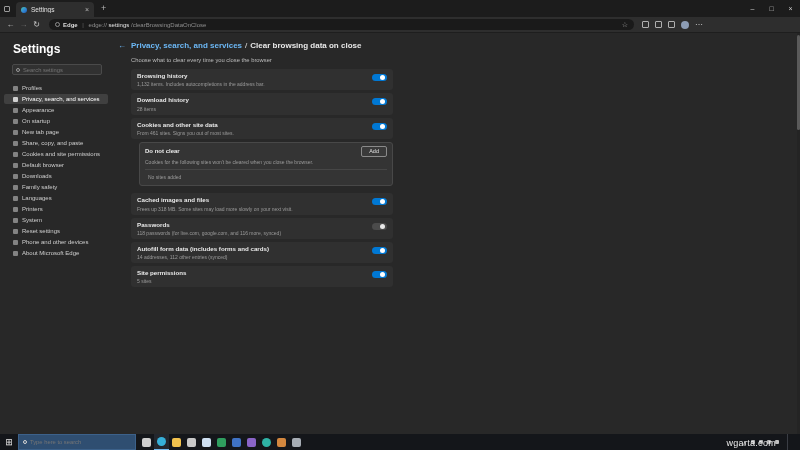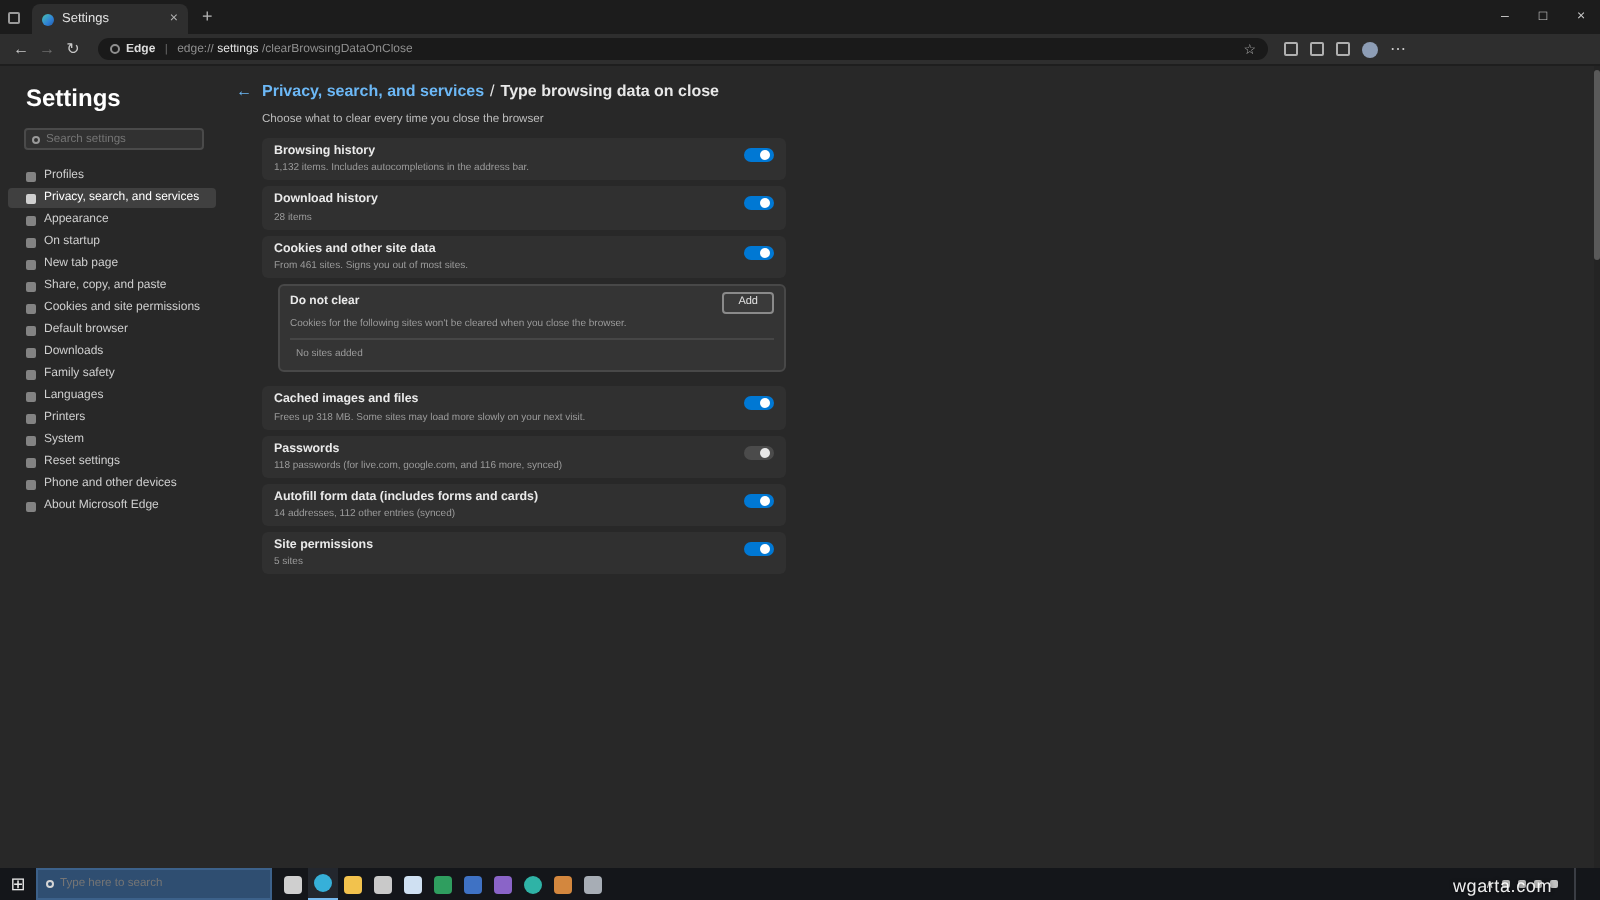--- a/index.html
+++ b/index.html
@@ -217,21 +217,21 @@
           <span>About Microsoft Edge</span>
         </div>
     </div>
   </div>
 
   <div class="main">
     <div class="breadcrumb">
       <span class="bc-back">←</span>
       <span class="bc-parent">Privacy, search, and services</span>
       <span class="bc-sep">/</span>
-      <span class="bc-current">Type browsing data on close</span>
+      <span class="bc-current">Clear browsing data on close</span>
     </div>
     <div class="subtitle">Choose what to clear every time you close the browser</div>
 
     <div class="rows">
 
       <div class="row">
         <div class="row-text">
           <div class="row-title">Browsing history</div>
           <div class="row-desc">1,132 items. Includes autocompletions in the address bar.</div>
         </div>

